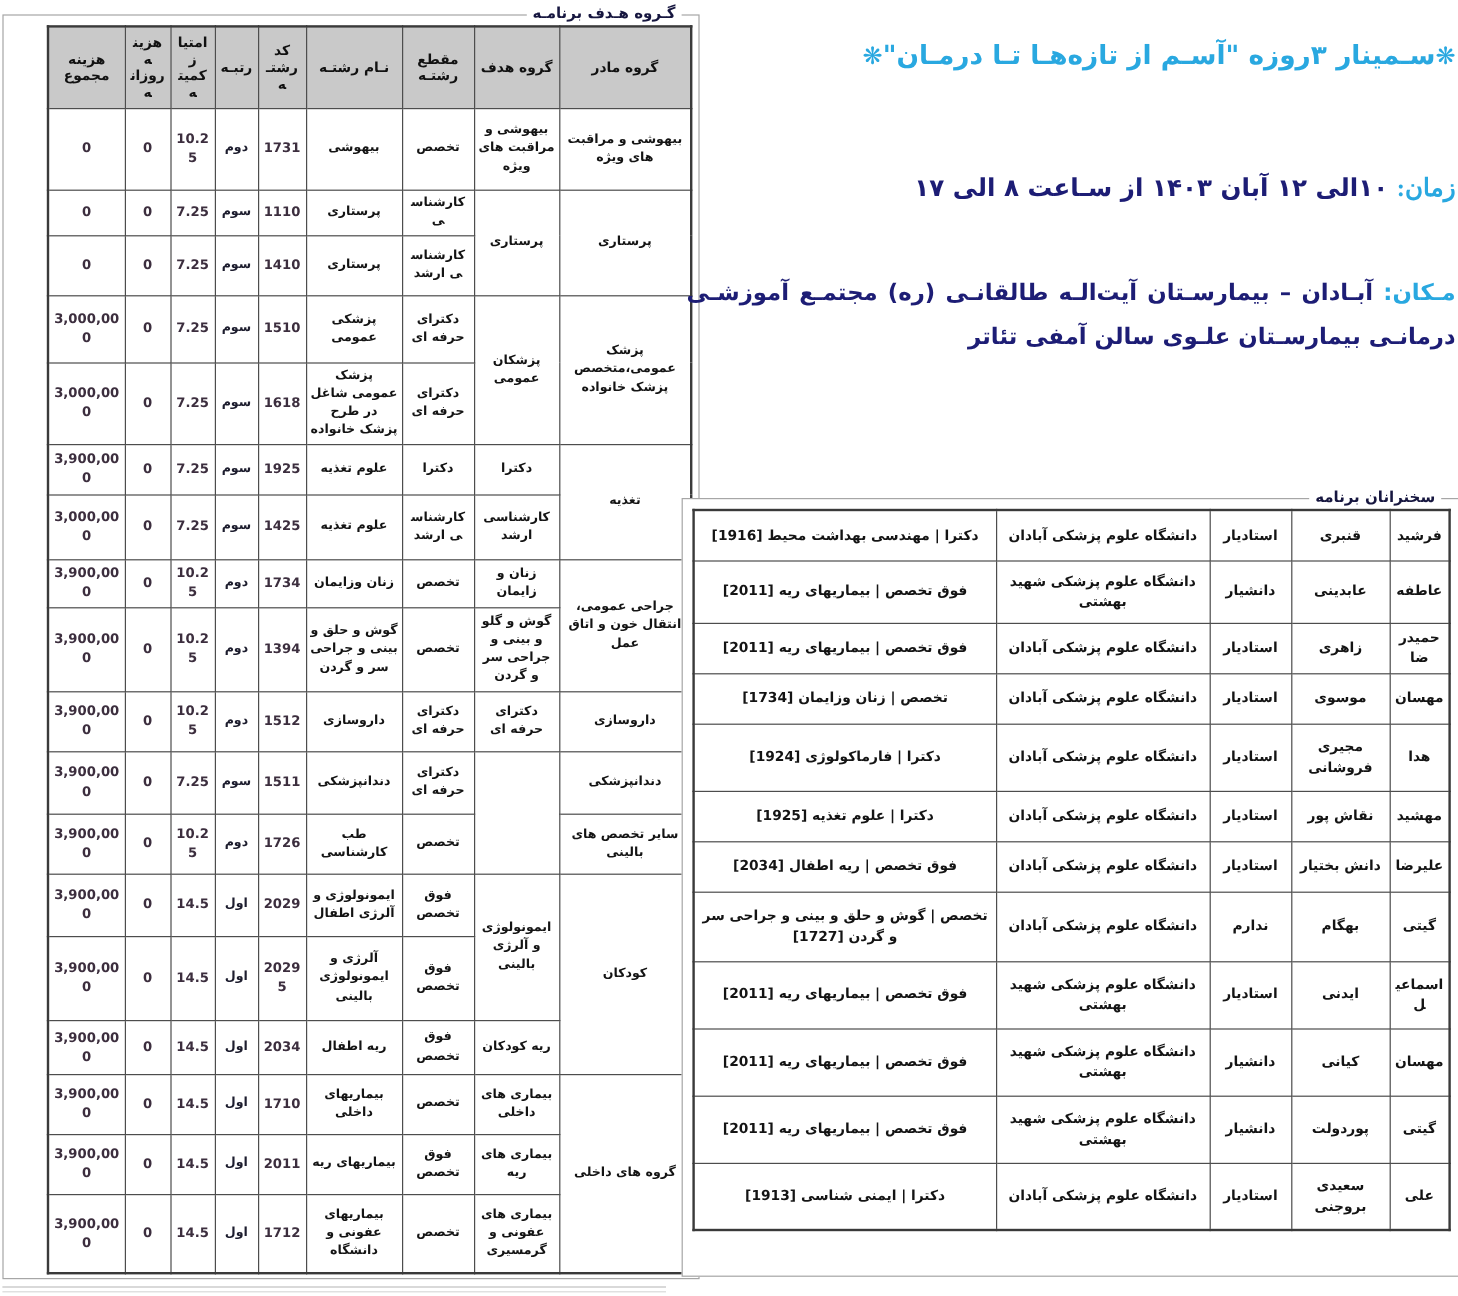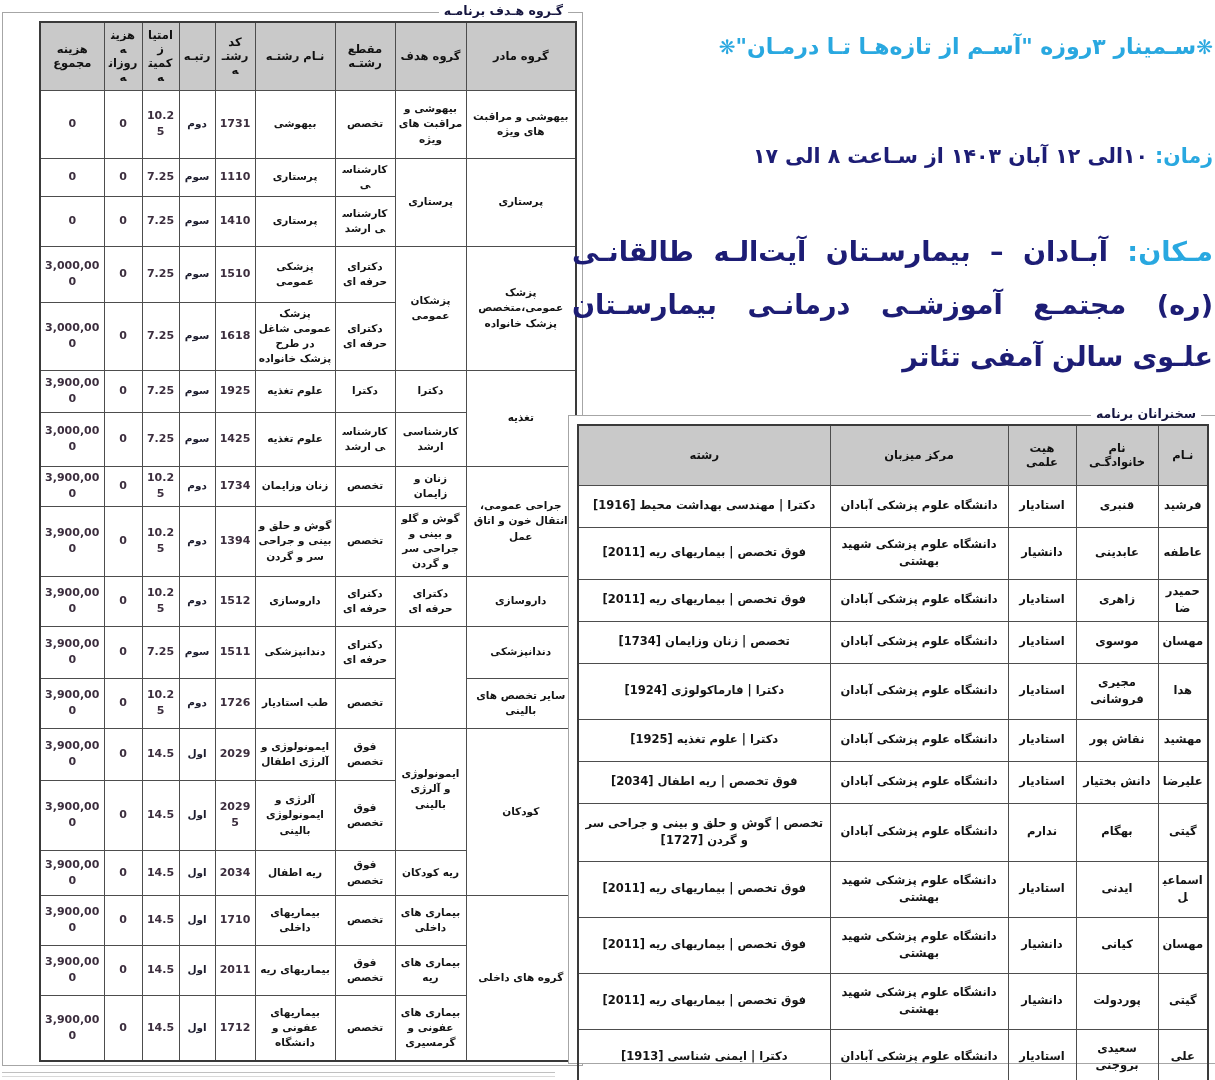--- a/index.html
+++ b/index.html
@@ -32,23 +32,23 @@
   .t2{width:630px;margin:8px;}
   .t2 th{font-size:12px;}
   .t2 td{font-size:11.5px;line-height:1.5;color:#141414;}
 
   
   .headline{position:absolute;left:572px;top:34px;width:641px;direction:rtl;text-align:right;}
   .sem-title{font-size:22px;color:#29a8e0;white-space:nowrap;letter-spacing:-0.5px;}
   .sem-title .star{font-size:20px;}
   .line-time{position:absolute;left:572px;top:144px;width:641px;direction:rtl;text-align:right;
     font-size:20.5px;color:#1d1d75;}
-  .line-time .lbl{color:#29a8e0;}
+  .line-time .lbl{color:#29a8e0;font-family:Liberation Serif, serif;}
   .place-block{position:absolute;left:572px;top:226px;width:641px;direction:rtl;
-    text-align:justify;font-size:27px;line-height:1.95;color:#1d1d75;}
+    text-align:justify;font-size:19px;line-height:1.95;color:#1d1d75;}
   .place-block .lbl{color:#29a8e0;}
 
   .bottom-rule{position:absolute;left:2px;top:1072px;width:553px;border-top:1px solid #c0c0c0;
     border-bottom:1px solid #d9d9d9;height:3px;}
 </style>
 </head>
 <body>
 
 <div class="groupbox" style="left:2px;top:12px;width:551px;height:1052px;padding-left:28px;">
   <span class="legend">گـروه هـدف برنامـه</span>
@@ -195,21 +195,21 @@
       <td>دکترای حرفه ای</td>
       <td rowspan="2"></td>
       <td>دندانپزشکی</td>
     </tr>
     <tr style="height:50px">
       <td class="num">3,900,000</td>
       <td class="num">0</td>
       <td class="num">10.25</td>
       <td class="rank">دوم</td>
       <td class="num">1726</td>
-      <td>طب استادیار</td>
+      <td>طب کارشناسی</td>
       <td>تخصص</td>
       <td>سایر تخصص های بالینی</td>
     </tr>
     <tr style="height:52px">
       <td class="num">3,900,000</td>
       <td class="num">0</td>
       <td class="num">14.5</td>
       <td class="rank">اول</td>
       <td class="num">2029</td>
       <td>ایمونولوژی و آلرژی اطفال</td>
@@ -290,28 +290,20 @@
   <span class="legend">سخنرانان برنامه</span>
   <table class="tbl t2">
     <colgroup>
       <col style="width:252px">
         <col style="width:178px">
         <col style="width:68px">
       <col style="width:82px">
         <col style="width:50px">
     </colgroup>
     <tbody>
-        <tr style="height:60px">
-      <th>رشته</th>
-      <th>مرکز میزبان</th>
-      <th>هیت
-علمی</th>
-      <th>نام خانوادگـی</th>
-      <th>نـام</th>
-    </tr>
     <tr style="height:42px">
       <td>دکترا | مهندسی بهداشت محیط [1916]</td>
       <td>دانشگاه علوم پزشکی آبادان</td>
       <td>استادیار</td>
       <td>قنبری</td>
       <td>فرشید</td>
     </tr>
     <tr style="height:52px">
       <td>فوق تخصص | بیماریهای ریه [2011]</td>
       <td>دانشگاه علوم پزشکی شهید بهشتی</td>

